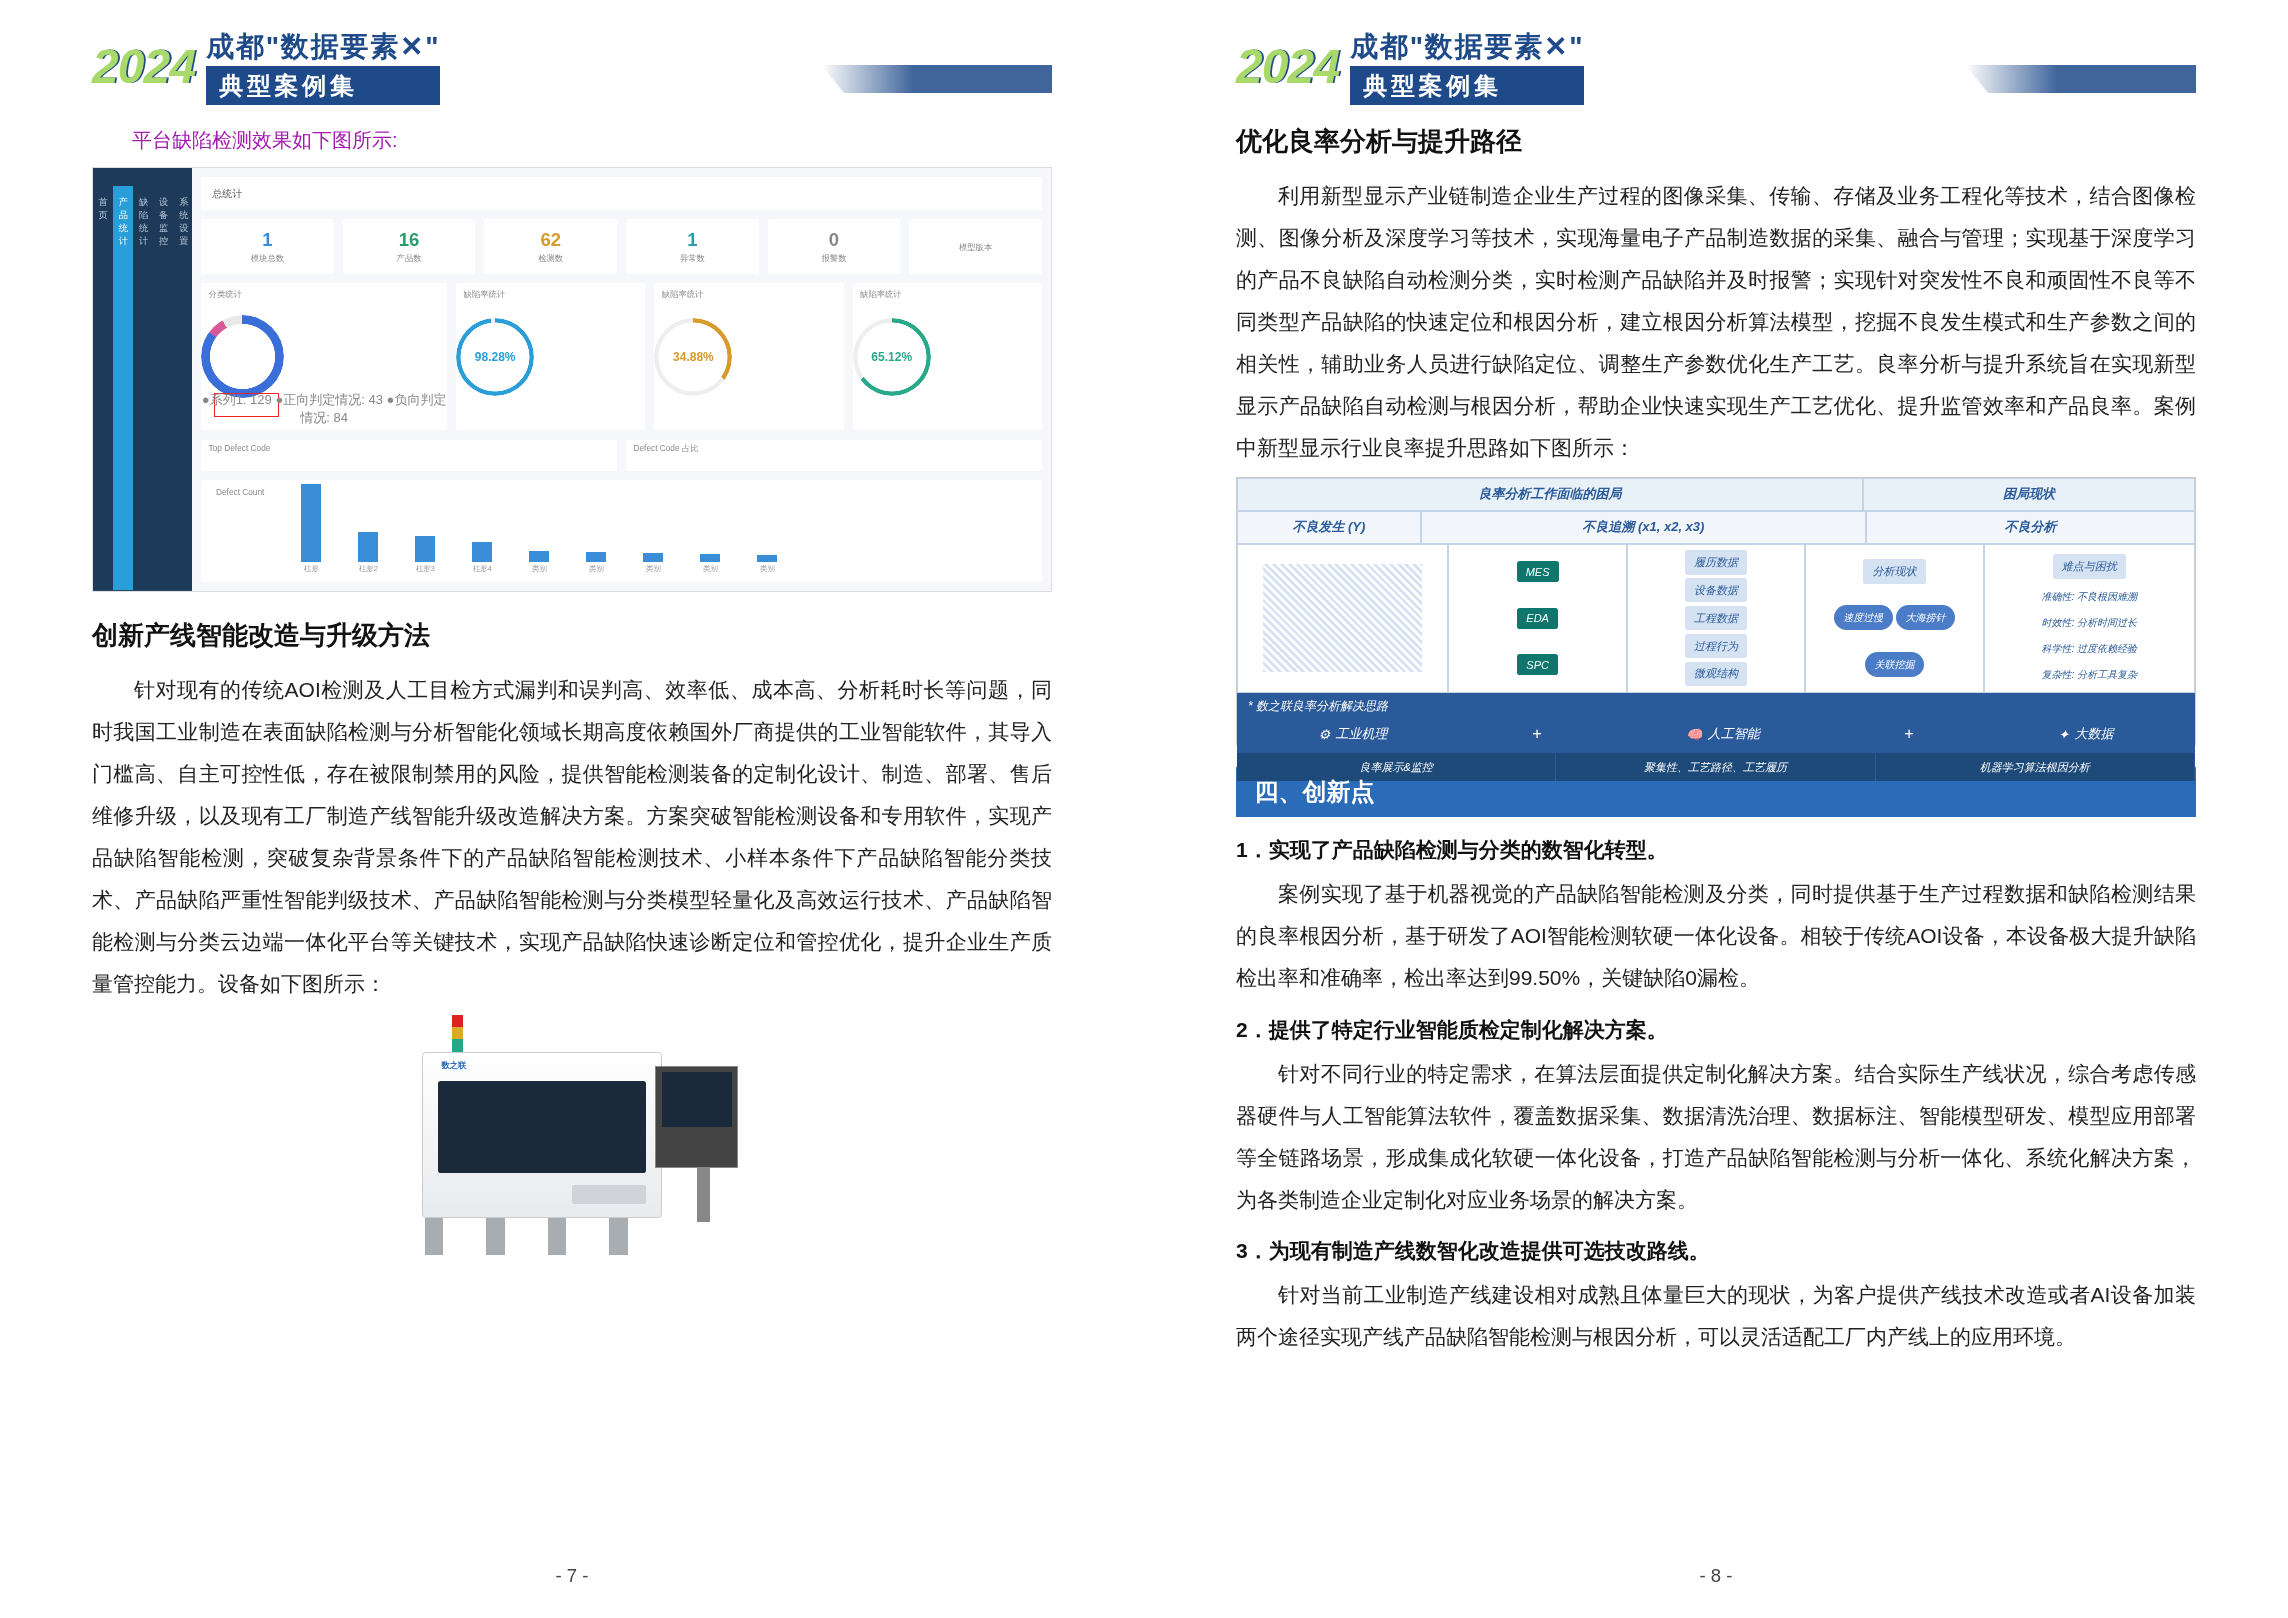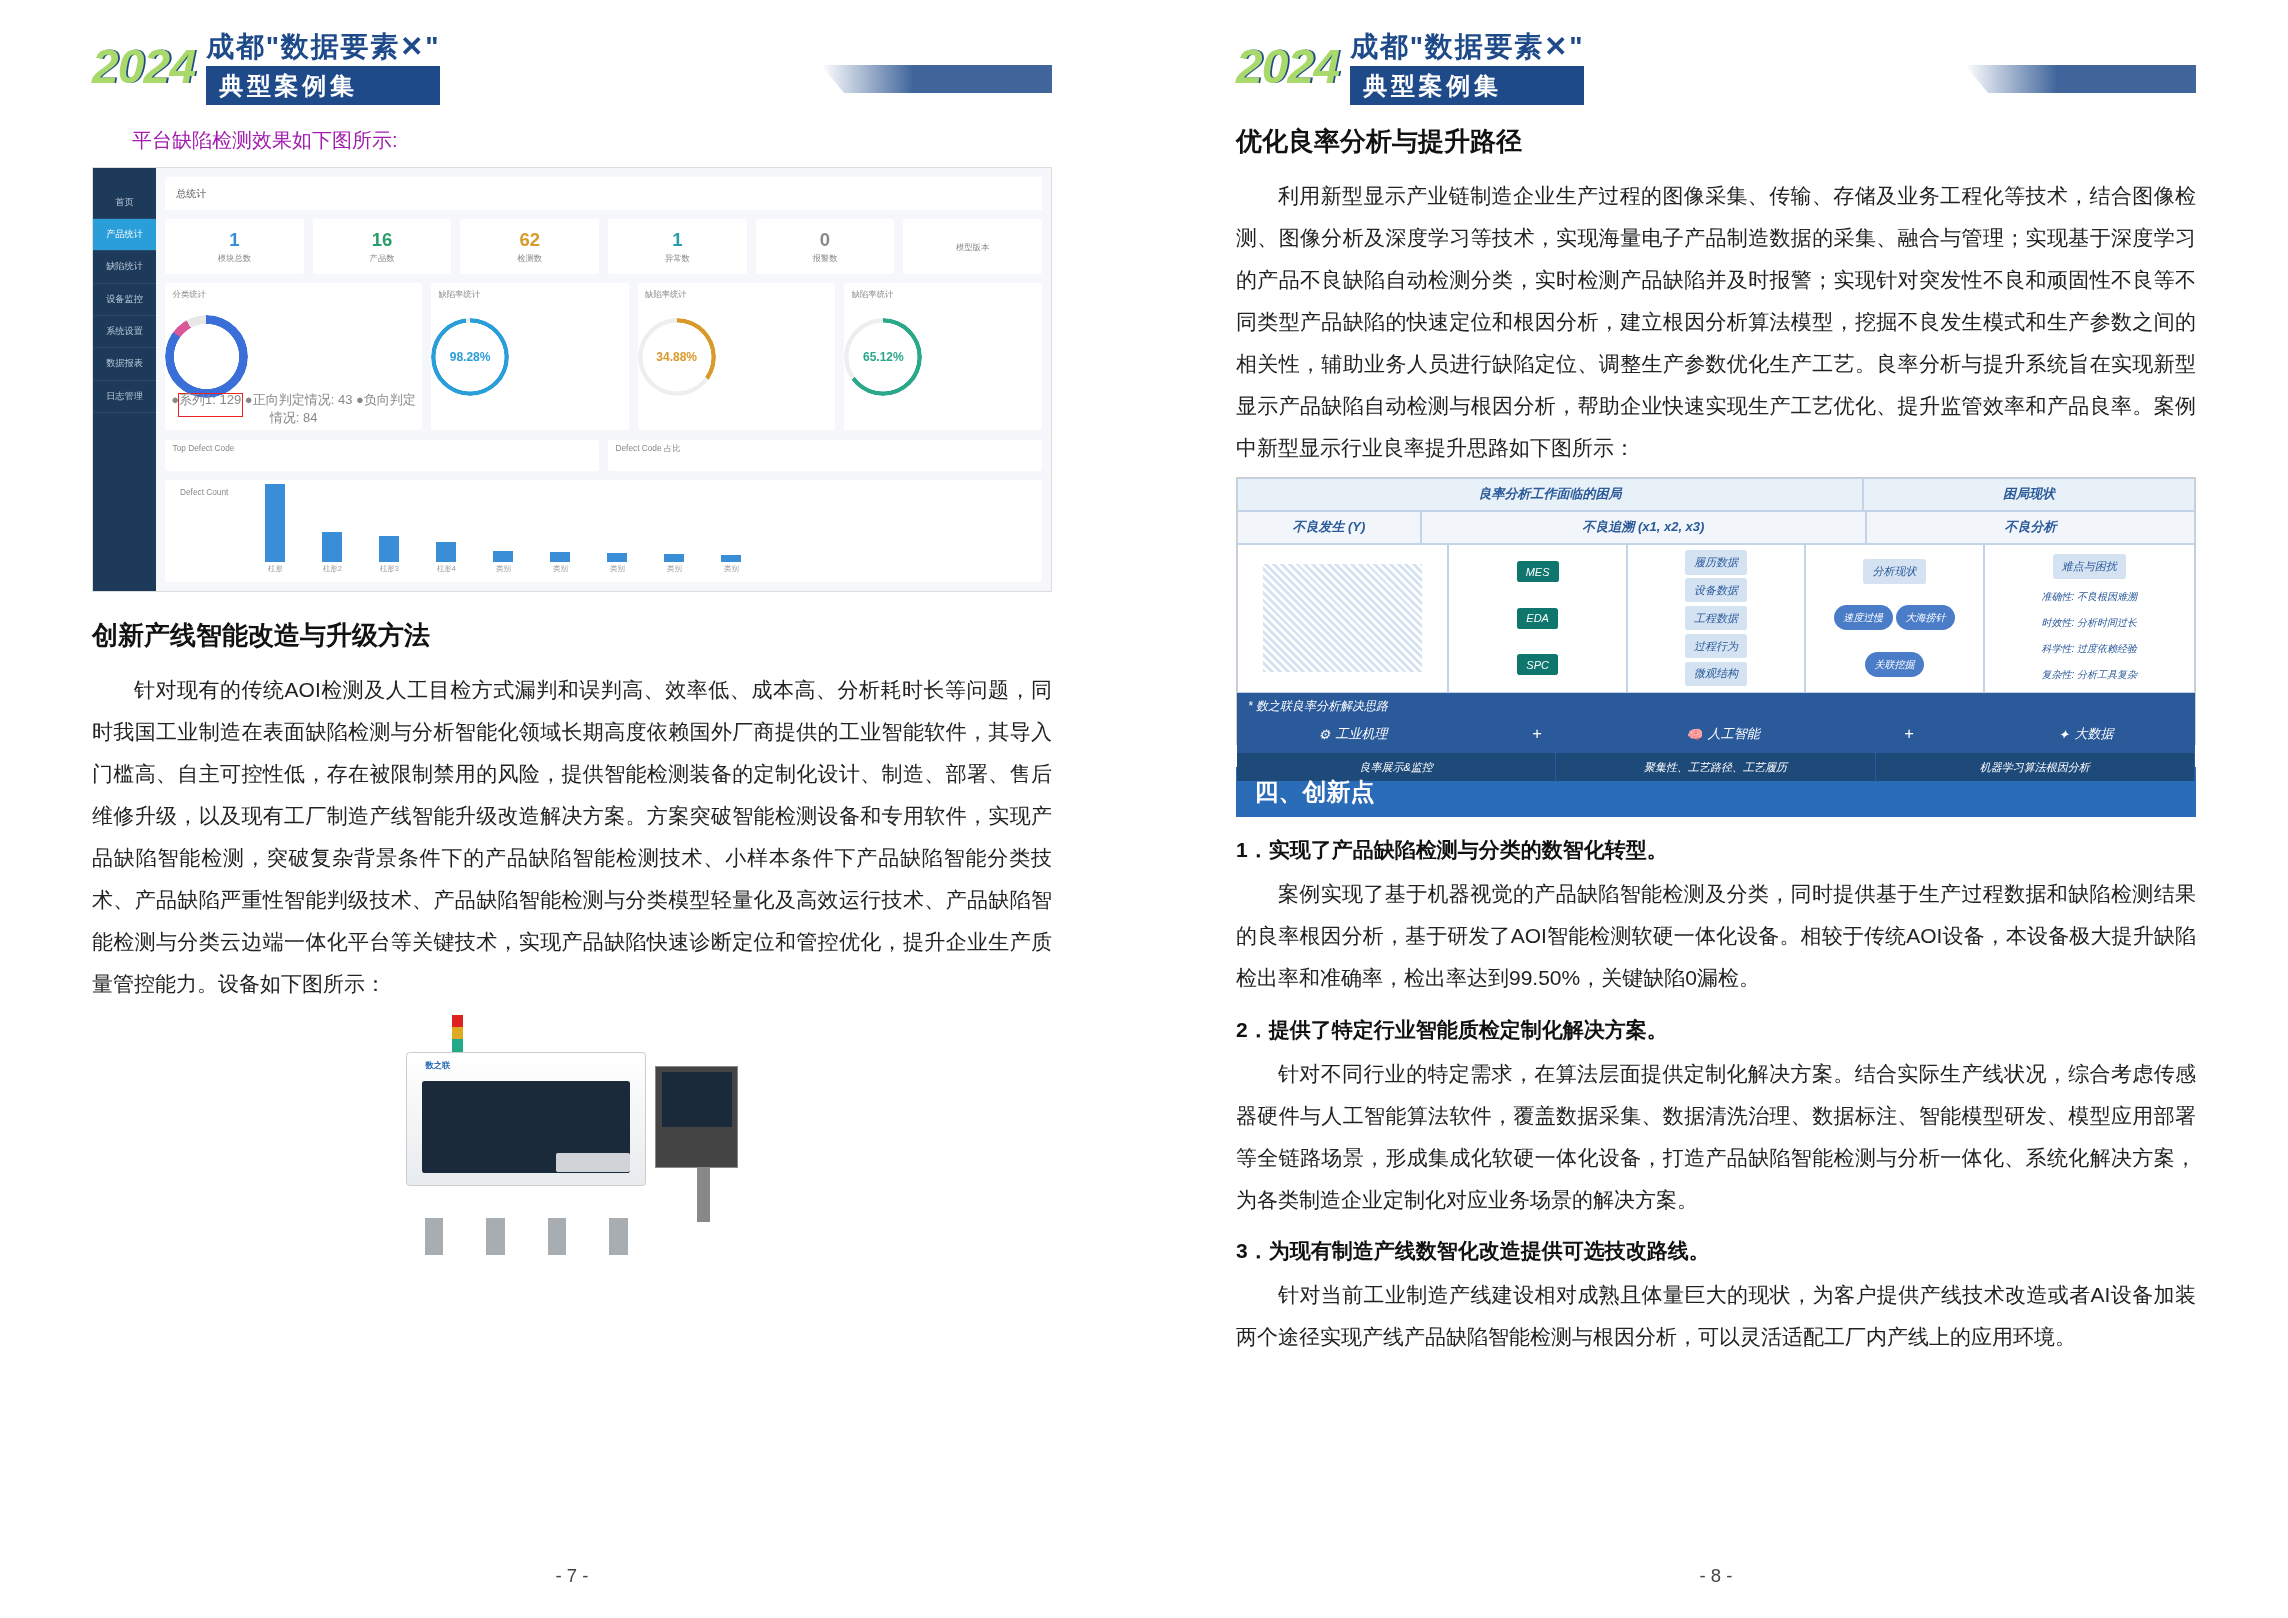--- a/index.html
+++ b/index.html
@@ -104,24 +104,24 @@
   }
   
   .dashboard {
     width: 100%;
     height: 425px;
     border: 0.9px solid #ddd;
     display: flex;
     font-size: 10px;
   }
   .dash-side {
-    width: 63px;
+    width: 99px;
     background: #1e3a5a;
     display: flex;
-    flex-direction: column;
+    flex-direction: row;
     padding-top: 18.5px;
   }
   .dash-side-item {
     color: #b8c8d8;
     font-size: 9.2px;
     padding: 9.2px 5.5px;
     border-bottom: 0.9px solid #2a4a6a;
     text-align: center;
   }
   .dash-side-item.active {
@@ -270,24 +270,24 @@
   .m-tower {
     position: absolute;
     left: 46px;
     top: 0;
     width: 11px;
     height: 37px;
     background: linear-gradient(#d22 0 33%, #da2 33% 66%, #2a8 66% 100%);
   }
   .m-body {
     position: absolute;
-    left: 0;
+    left: 16px;
     top: 37px;
     width: 240px;
-    height: 134px;
+    height: 166px;
     background: linear-gradient(#fff, #e8ebee);
     border: 0.9px solid #ccc;
     border-radius: 3.7px;
   }
   .m-front {
     position: absolute;
     left: 14.8px;
     top: 28px;
     right: 14.8px;
     height: 92px;

